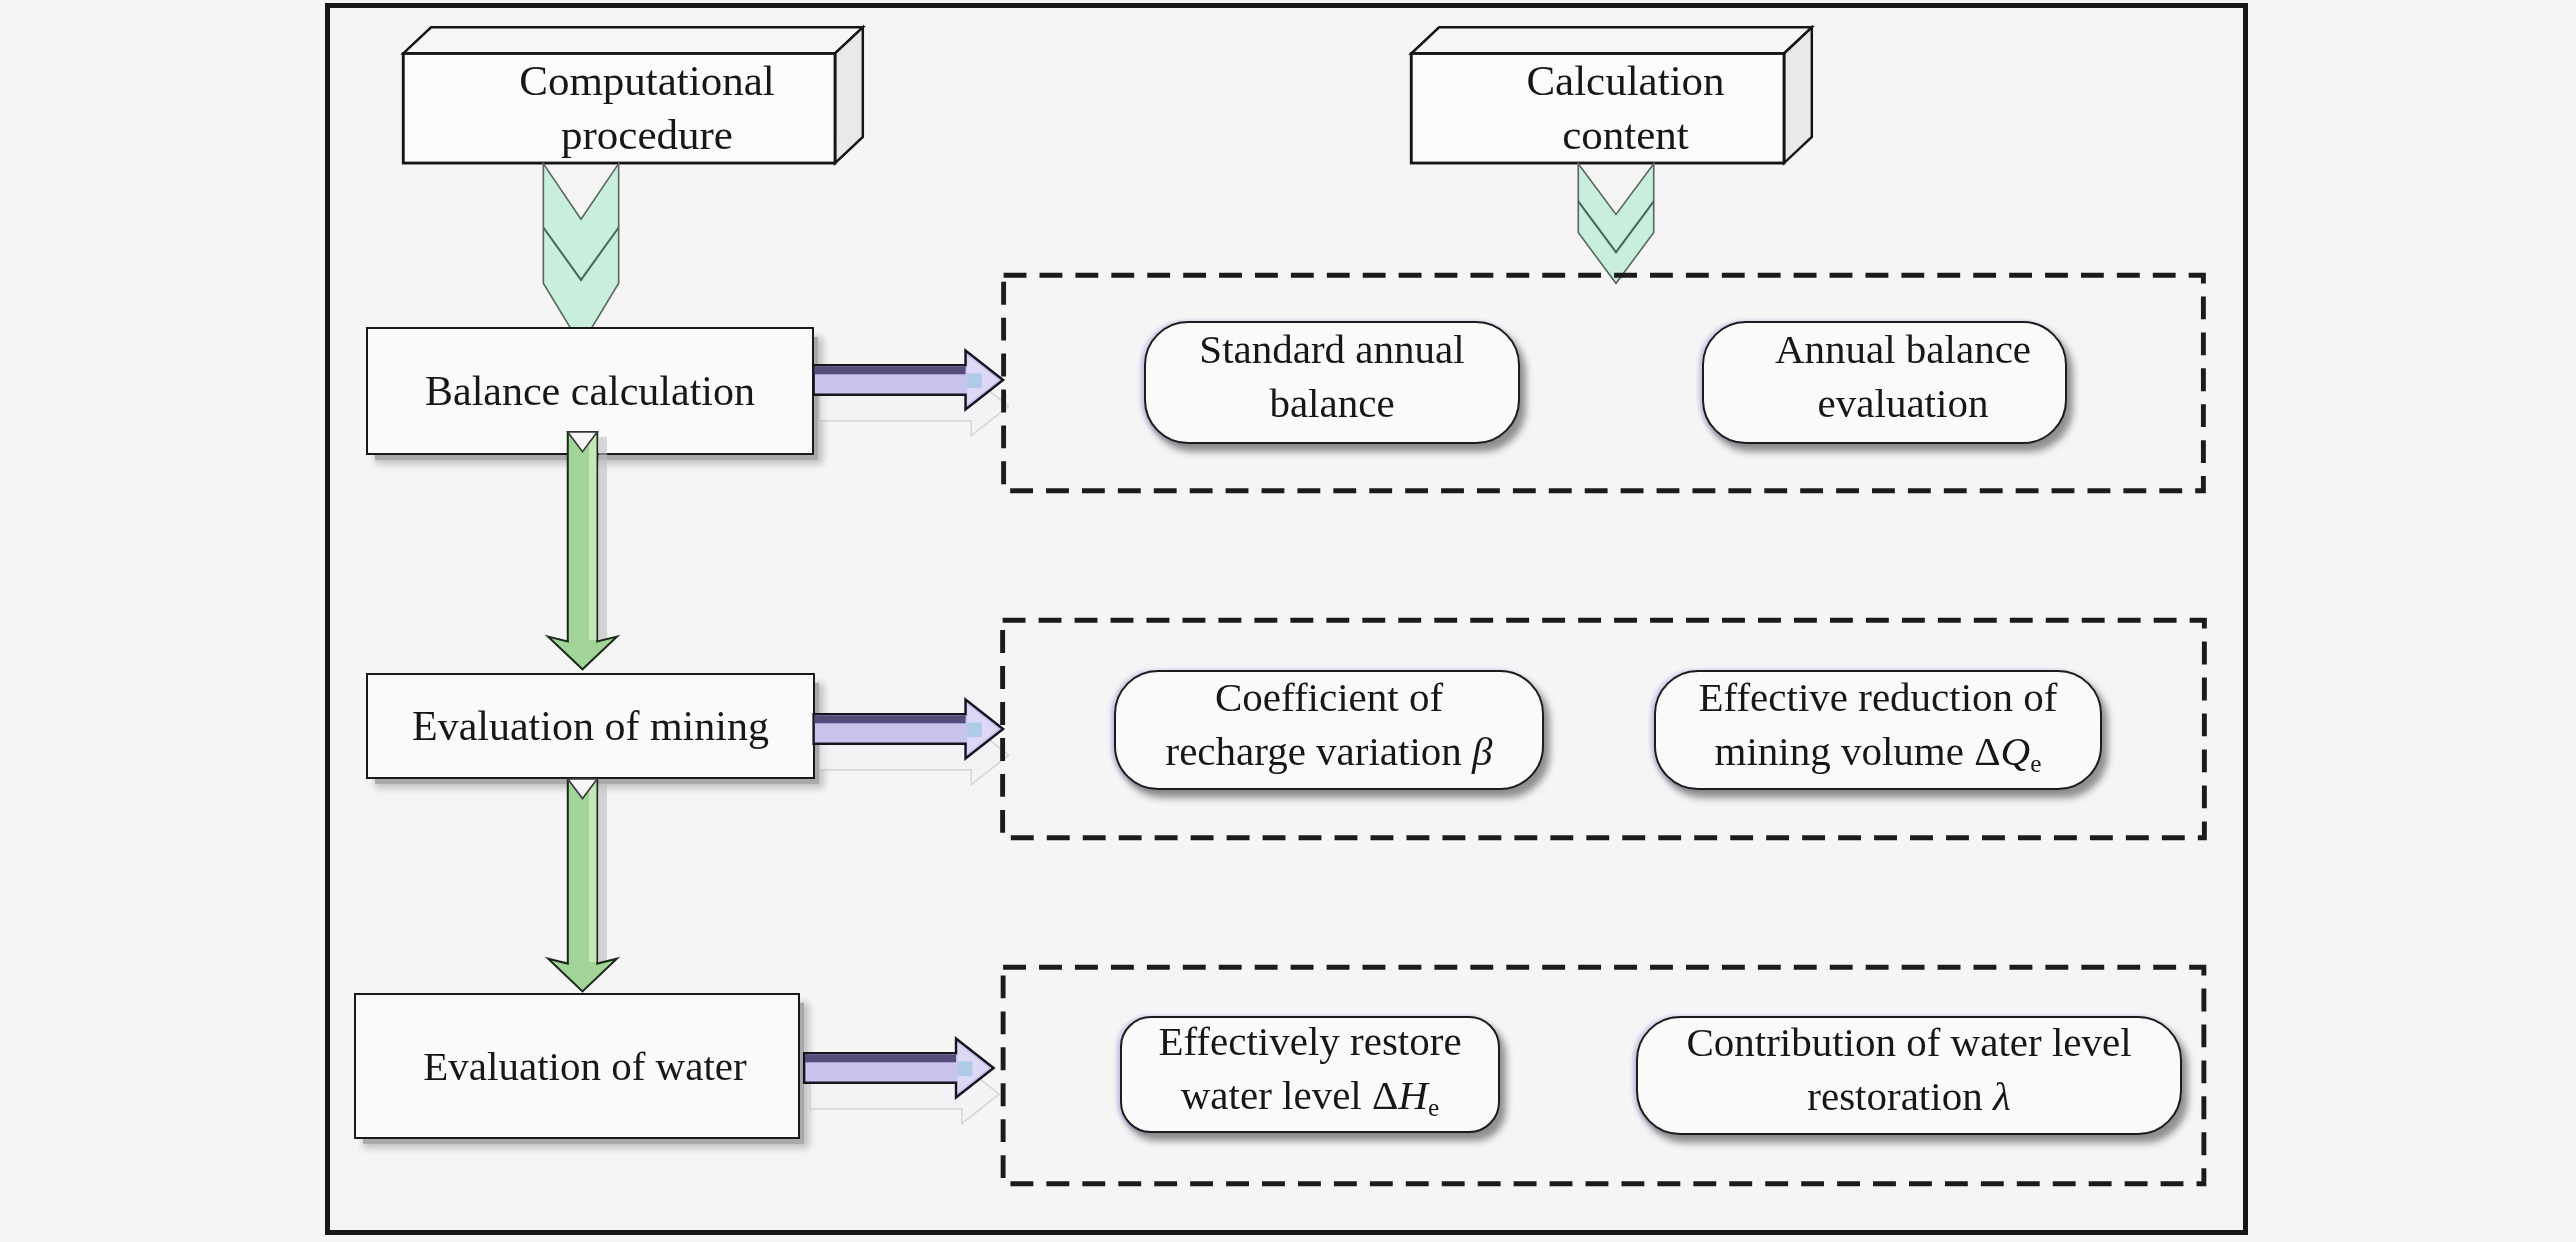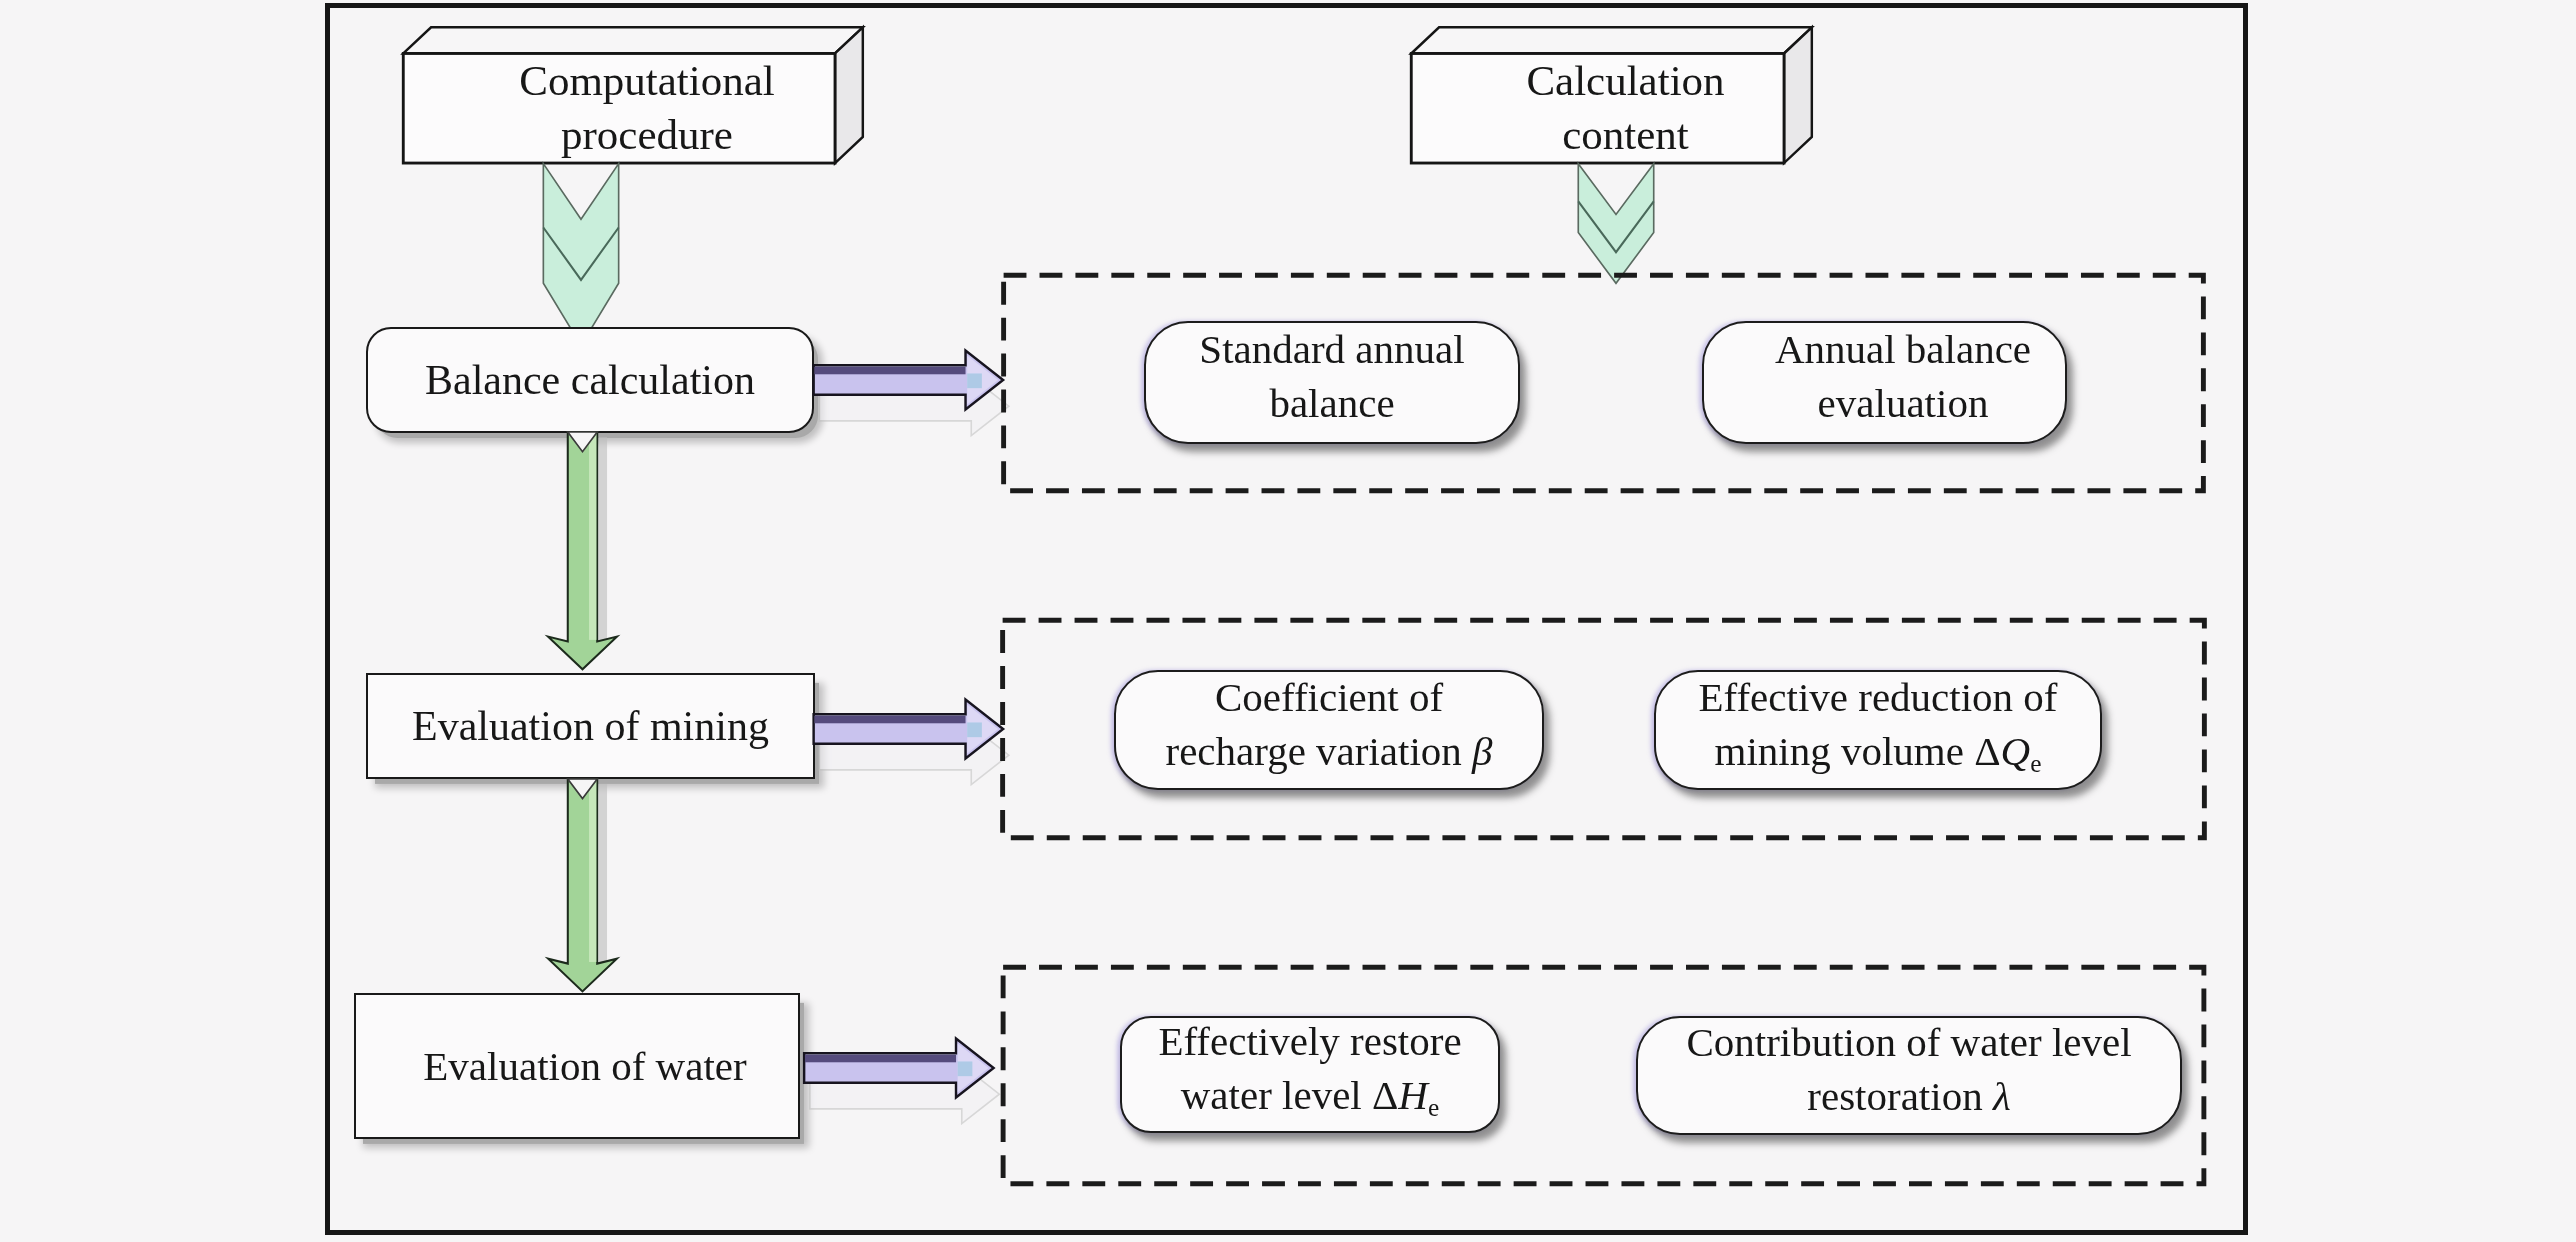--- a/index.html
+++ b/index.html
@@ -76,21 +76,21 @@
 <svg class="abs" style="left:540px;top:162px;" width="82" height="185" viewBox="0 0 100 226">
   <polygon points="4,2 50,70 96,2 96,148 50,224 4,148" stroke="#5a6a60" stroke-width="2" fill="#c9eedb"></polygon>
   <polyline points="4,80 50,144 96,80" fill="none" stroke="#49695a" stroke-width="2.5"></polyline>
 </svg>
 
 <svg class="abs" style="left:1575px;top:162px;" width="82" height="123" viewBox="0 0 100 150">
   <polygon points="4,2 50,64 96,2 96,86 50,148 4,86" stroke="#5a6a60" stroke-width="2" fill="#c9eedb"></polygon>
   <polyline points="4,48 50,110 96,48" fill="none" stroke="#49695a" stroke-width="2.5"></polyline>
 </svg>
 
-<div class="abs step-box" style="left:366px;top:327px;width:448px;height:106px;border-radius:25px;">
+<div class="abs step-box" style="left:366px;top:327px;width:448px;height:128px;">
   <span>Balance calculation</span>
     <span></span>
 </div>
 
 <div class="abs step-box" style="left:366px;top:673px;width:449px;height:106px;">
   <span>Evaluation of mining</span>
 </div>
 
 <div class="abs step-box" style="left:354px;top:993px;width:446px;height:146px;line-height:59px;font-size:41px;padding-left:16px;">
   <span>Evaluation of water</span>

